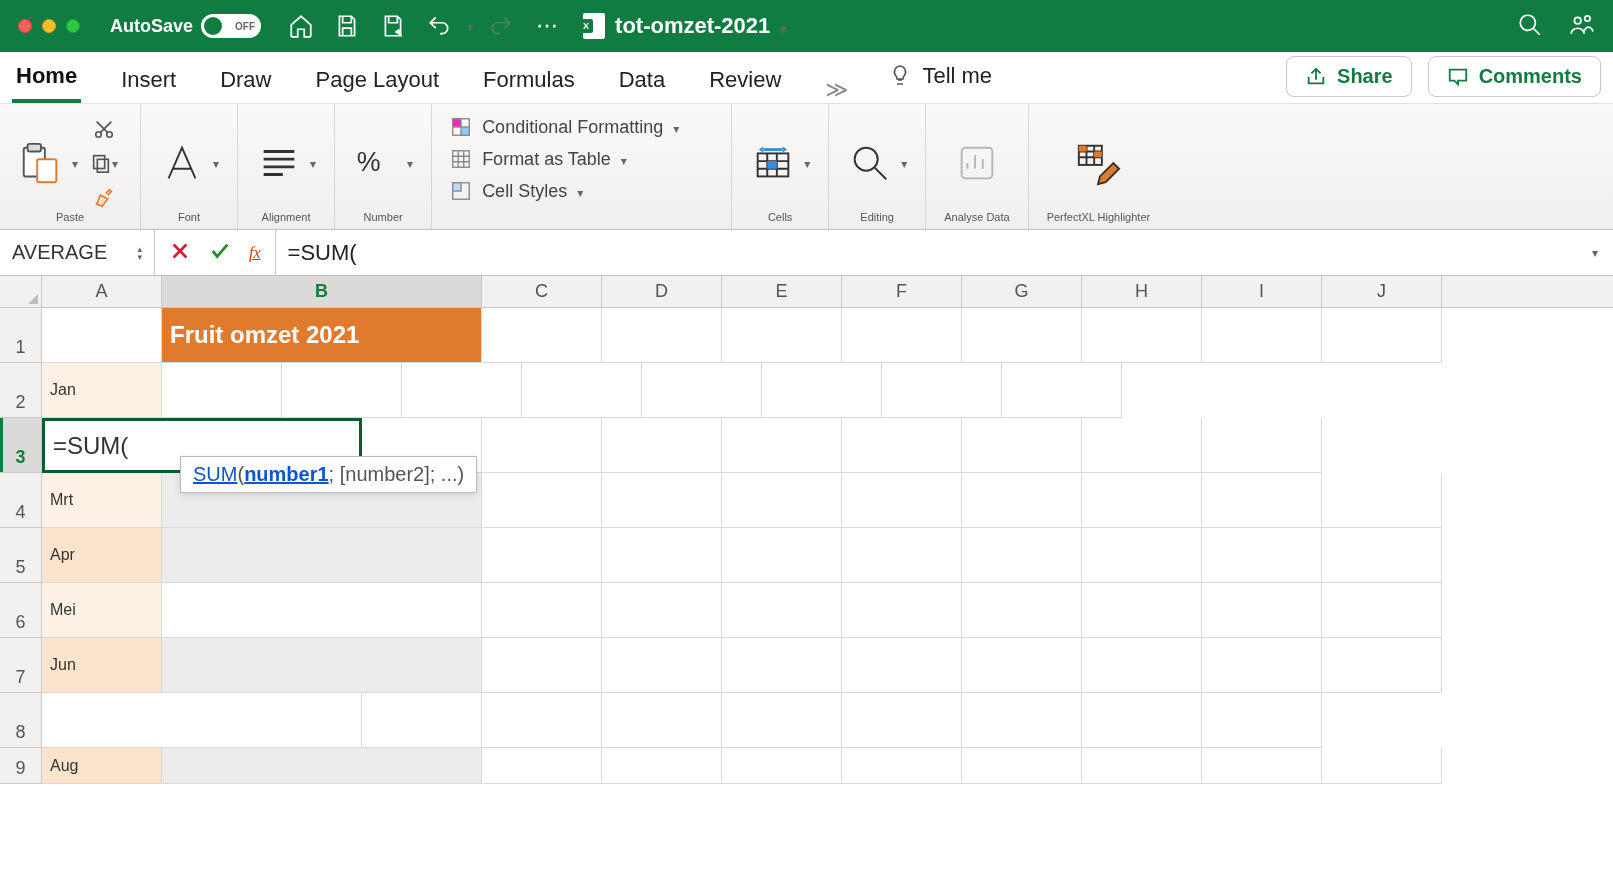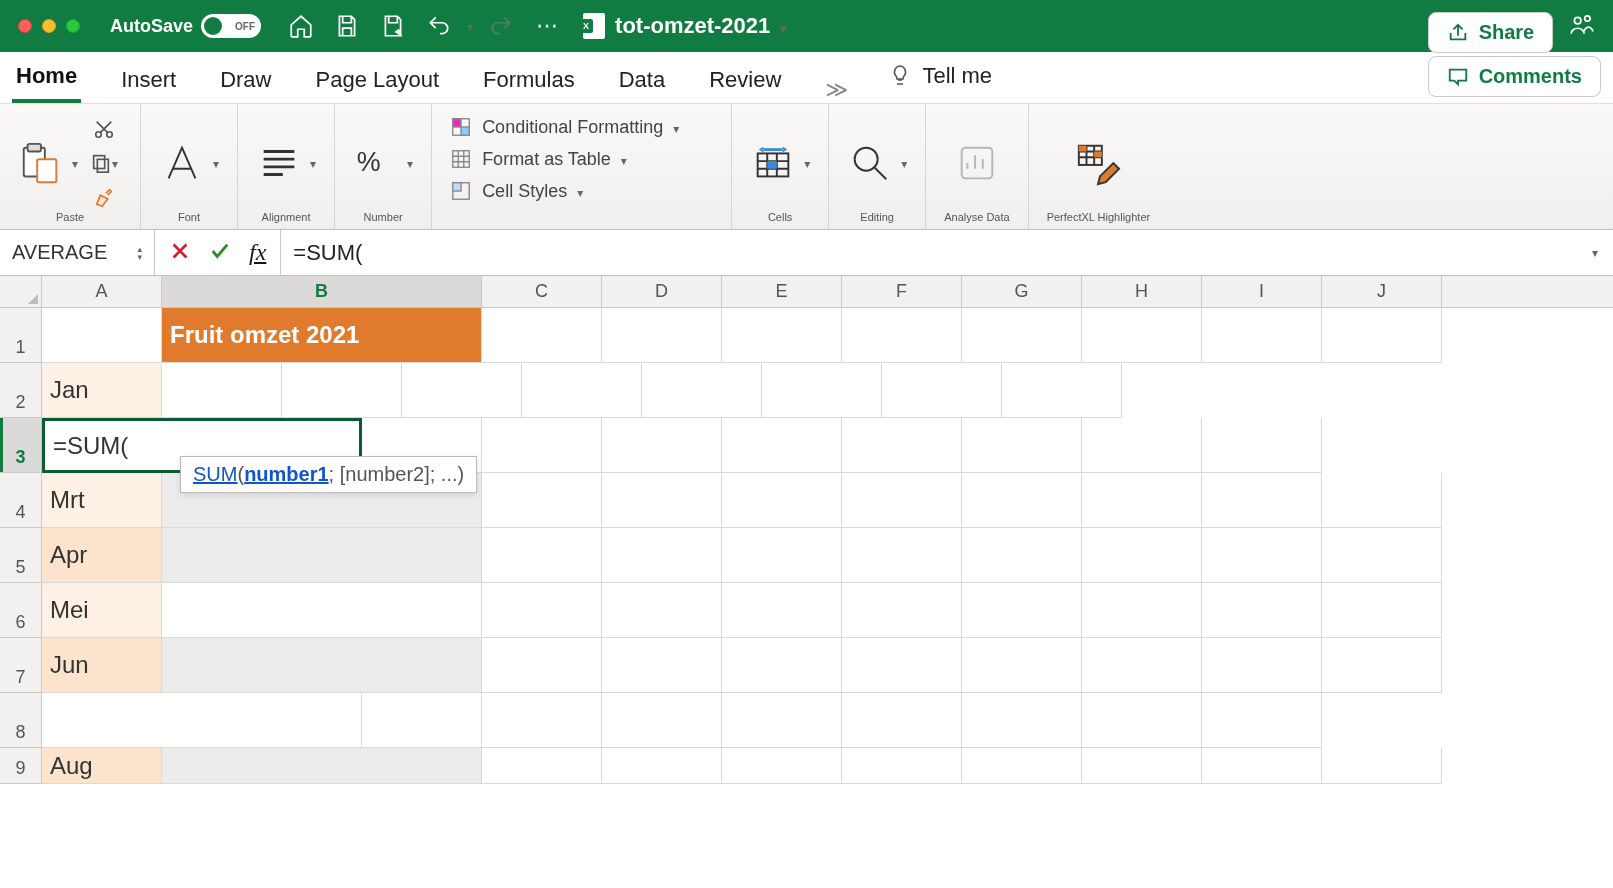--- a/index.html
+++ b/index.html
@@ -85,21 +85,21 @@
   }
   .ribbon-tabs .tab {
     padding: 10px 4px; cursor: pointer; color: #222;
   }
   .ribbon-tabs .tab.active {
     font-weight: 700; border-bottom: 4px solid var(--green); color: #111;
   }
   .ribbon-tabs .tab.tell-me { display: flex; align-items: flex-start; gap: 10px; }
   .ribbon-tabs .extras { display: flex; align-items: center; gap: 28px; margin-left: 4px; color: #888; }
   .ribbon-tabs .pill-buttons {
-    margin-left: auto; display: flex; gap: 3px; align-items: flex-start; padding-bottom: 6px; flex-direction: column;
+    margin-left: auto; display: flex; gap: 16px; align-items: flex-end; padding-bottom: 6px;
   }
   .pill {
     border: 1px solid var(--border); border-radius: 8px; padding: 8px 18px;
     display: flex; align-items: center; gap: 10px; font-size: 20px; font-weight: 600;
     color: var(--green); background: #fff;
   }
   .pill svg { width: 22px; height: 22px; stroke: var(--green); fill: none; stroke-width: 2; }
   
   .ribbon {
     background: linear-gradient(#faf9f8, #f1efee);
@@ -133,21 +133,21 @@
   }
   .name-box {
     width: 155px; border-right: 1px solid var(--border); display: flex; align-items: center;
     padding: 0 12px; font-size: 20px; justify-content: space-between;
   }
   .name-box-stepper { display: flex; flex-direction: column; font-size: 9px; color: #666; line-height: 8px; }
   .fb-icons { display: flex; align-items: center; padding: 0 14px; gap: 18px; }
   .fb-icons svg { width: 22px; height: 22px; }
   .fb-cancel { color: #c23; }
   .fb-confirm { color: #2a8a2a; }
-  .fx { font-style: italic; font-family: "Times New Roman", serif; font-size: 24px; color: #0f172a; text-decoration: underline; }
+  .fx { font-style: italic; font-family: "Times New Roman", serif; font-size: 16px; color: #c2410c; text-decoration: underline; }
   .fb-input {
     flex: 1; border: none; font-size: 22px; padding: 0 12px; color: #222; outline: none;
     border-left: 1px solid var(--border);
   }
   .fb-expand { width: 36px; display: flex; align-items: center; justify-content: center; color: #666; font-size: 12px; }
   
   .sheet {
     position: relative; background: #fff;
   }
   .col-headers {
@@ -180,21 +180,21 @@
   }
   .cell {
     border-right: 1px solid #d9d9d9; border-bottom: 1px solid #d9d9d9;
     display: flex; align-items: center; padding: 0 8px; font-size: 24px;
     background: #fff;
   }
   .cell.right { justify-content: flex-end; }
   .cell.header-cell {
     background: var(--orange); color: #fff; font-weight: 700; font-size: 24px;
   }
-  .cell.month { font-size: 24px; }
+  .cell.month { font-size: 16px; }
   .cell.month-lt { background: var(--orange-lighter); }
   .cell.month-dk { background: var(--orange-light); }
   .cell.grey { background: var(--grey-cell); }
   .cell.editing {
     border: 3px solid var(--green-dark); z-index: 2; position: relative;
   }
   .cell.editing::after {
     content: ""; position: absolute; bottom: -6px; right: -6px; width: 10px; height: 10px;
     background: var(--green-dark);
   }

